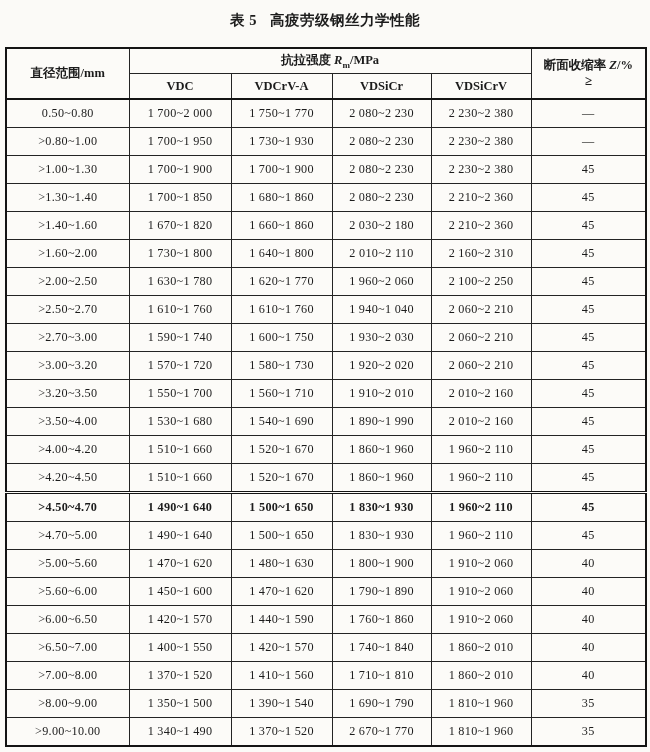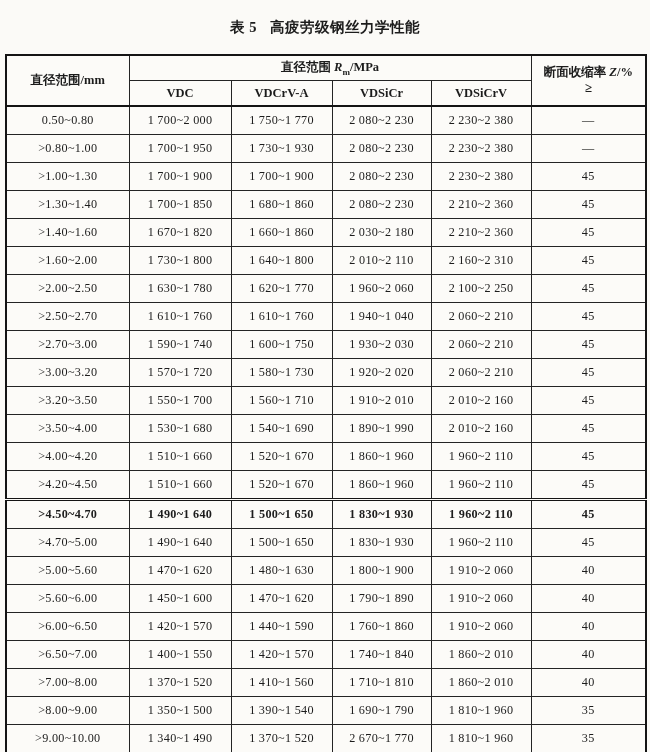--- a/index.html
+++ b/index.html
@@ -5,21 +5,21 @@
   html, body { margin: 0; padding: 0; }
   body {
     width: 650px; height: 752px;
     background: #fbfaf7;
     color: #1c1c1c;
     font-family: "Liberation Serif", "DejaVu Serif", serif;
     overflow: hidden;
   }
   .page-title {
     text-align: center;
-    padding-top: 18px;
+    padding-top: 11px;
     font-size: 14.5px;
     font-weight: bold;
     letter-spacing: 0.5px;
     height: 19px;
   }
   .page-title .t-prefix { margin-right: 13px; }
   table.props {
     border-collapse: collapse;
     table-layout: fixed;
     width: 640px;
@@ -64,21 +64,21 @@
     <col style="width:123px">
     <col style="width:102px">
     <col style="width:101px">
     <col style="width:99px">
     <col style="width:100px">
     <col style="width:115px">
   </colgroup>
   <thead>
     <tr>
       <th rowspan="2">直径范围/mm</th>
-      <th colspan="4"><span>直径范围 </span><span class="sym">R</span><sub>m</sub><span>/MPa</span></th>
+      <th colspan="4"><span>抗拉强度 </span><span class="sym">R</span><sub>m</sub><span>/MPa</span></th>
       <th rowspan="2">
         <span class="hdr-line"><span>断面收缩率 </span><span class="sym">Z</span><span>/%</span></span>
         <span class="gte">≥</span>
       </th>
     </tr>
     <tr>
       <th>VDC</th>
       <th>VDCrV-A</th>
       <th>VDSiCr</th>
       <th>VDSiCrV</th>

